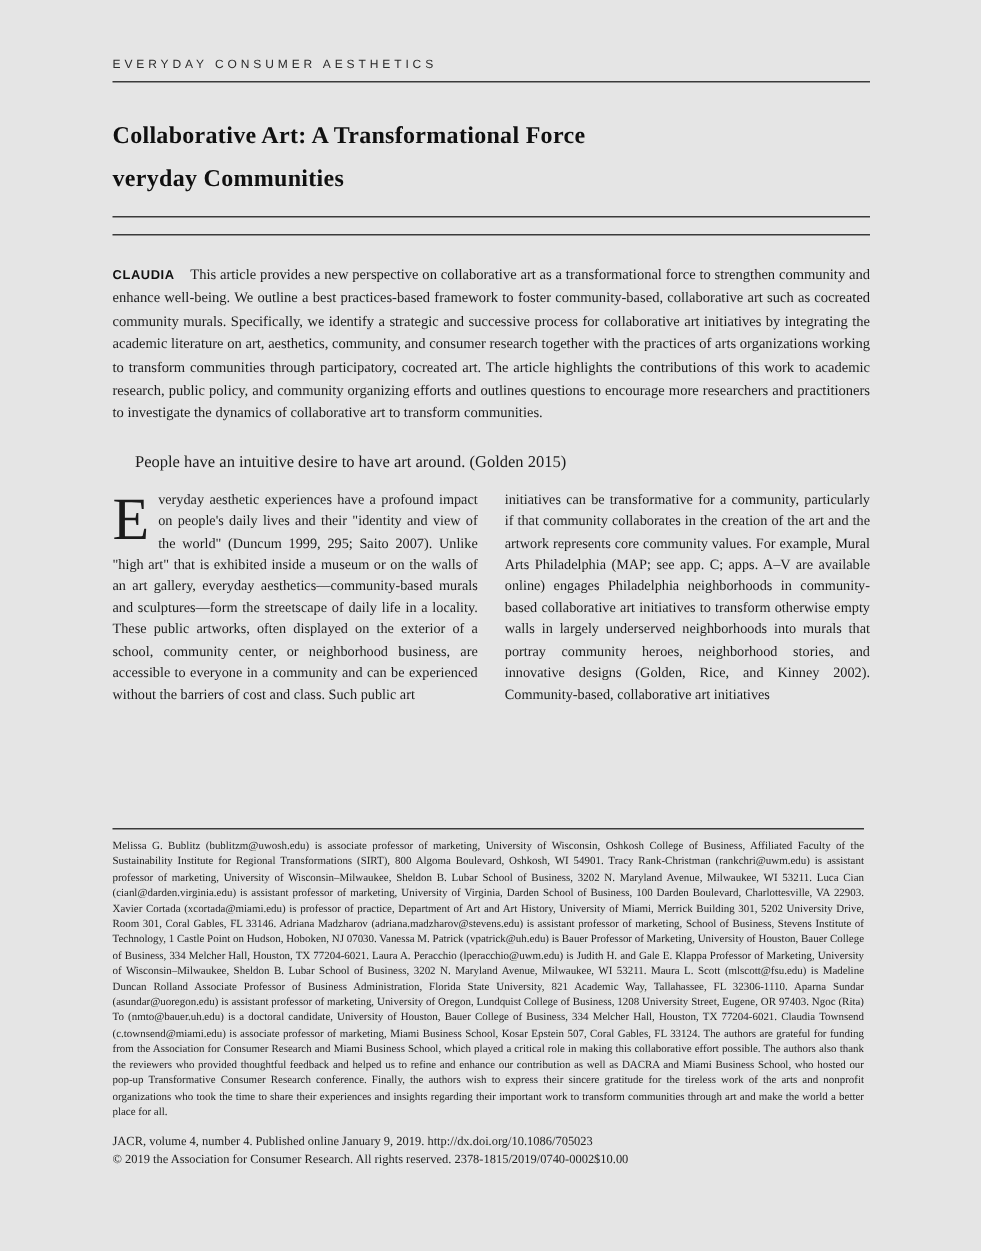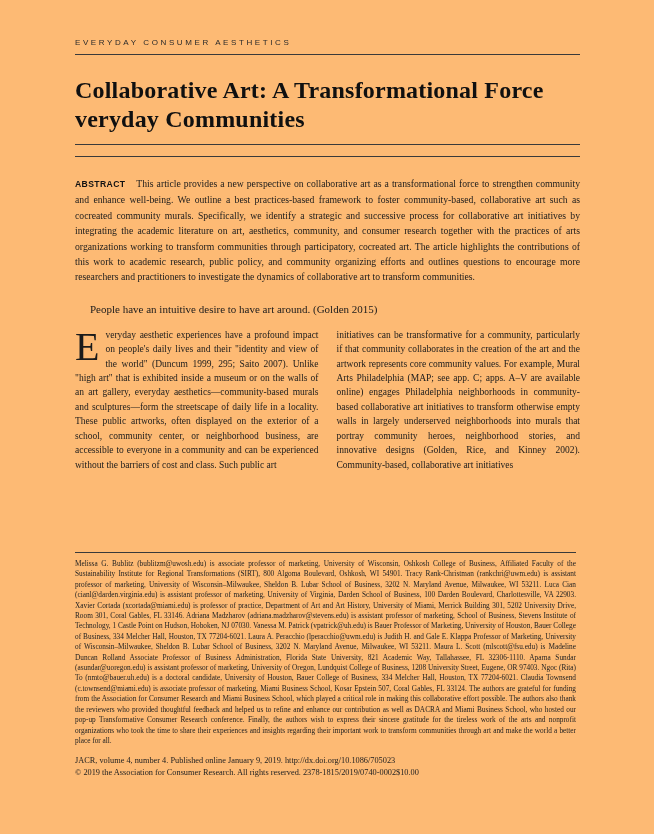--- a/index.html
+++ b/index.html
@@ -4,32 +4,32 @@
 <style>
   html, body { margin: 0; padding: 0; }
   body { width: 654px; height: 834px; background: #ffffff; }
   .page {
     position: relative;
     width: 654px; height: 834px;
     box-sizing: border-box;
     padding: 38px 74px 0 75px;
     font-family: "Liberation Serif", serif;
     color: #1b1b1b;
-    background: #fdba74;
+    background: #e5e5e5;
   }
   .running-head {
     font-family: "Liberation Sans", sans-serif;
     font-size: 8px; font-weight: 400;
     letter-spacing: 2.6px; color: #2a2a2a;
     margin: 0 0 7px 0;
   }
   .rule { border: 0; border-top: 1px solid #3a3a3a; height: 0; margin: 0; }
   .title {
     margin: 21px 0 0 0;
-    font-size: 24px; line-height: 29px;
+    font-size: 16px; line-height: 29px;
     font-weight: 600; color: #101010; letter-spacing: 0.2px;
   }
   .title-line { display: block; }
   .rule-title { margin-top: 10px; }
   .authors {
     margin: 12px 0 0 0;
     font-family: "Liberation Sans", sans-serif;
     font-size: 8px; line-height: 12.5px;
     letter-spacing: 0.9px; color: #333333;
   }
@@ -71,21 +71,21 @@
 
   <h1 class="title">
     <span class="title-line">Collaborative Art: A Transformational Force</span>
     <span class="title-line">veryday Communities</span>
   </h1>
   <hr class="rule rule-title">
 
   <hr class="rule rule-authors">
 
   <p class="abstract">
-    <span class="abstract-label">ABSTRACT</span>
+    <span class="abstract-label">CLAUDIA</span>
     <span class="abstract-text">This article provides a new perspective on collaborative art as a transformational force to strengthen community and enhance well-being. We outline a best practices-based framework to foster community-based, collaborative art such as cocreated community murals. Specifically, we identify a strategic and successive process for collaborative art initiatives by integrating the academic literature on art, aesthetics, community, and consumer research together with the practices of arts organizations working to transform communities through participatory, cocreated art. The article highlights the contributions of this work to academic research, public policy, and community organizing efforts and outlines questions to encourage more researchers and practitioners to investigate the dynamics of collaborative art to transform communities.</span>
   </p>
 
   <p class="epigraph">People have an intuitive desire to have art around. (Golden 2015)</p>
 
   <div class="columns">
     <p class="col">
       <span class="drop-cap">E</span>
       <span>veryday aesthetic experiences have a profound impact on people's daily lives and their "identity and view of the world" (Duncum 1999, 295; Saito 2007). Unlike "high art" that is exhibited inside a museum or on the walls of an art gallery, everyday aesthetics—community-based murals and sculptures—form the streetscape of daily life in a locality. These public artworks, often displayed on the exterior of a school, community center, or neighborhood business, are accessible to everyone in a community and can be experienced without the barriers of cost and class. Such public art</span>
     </p>

